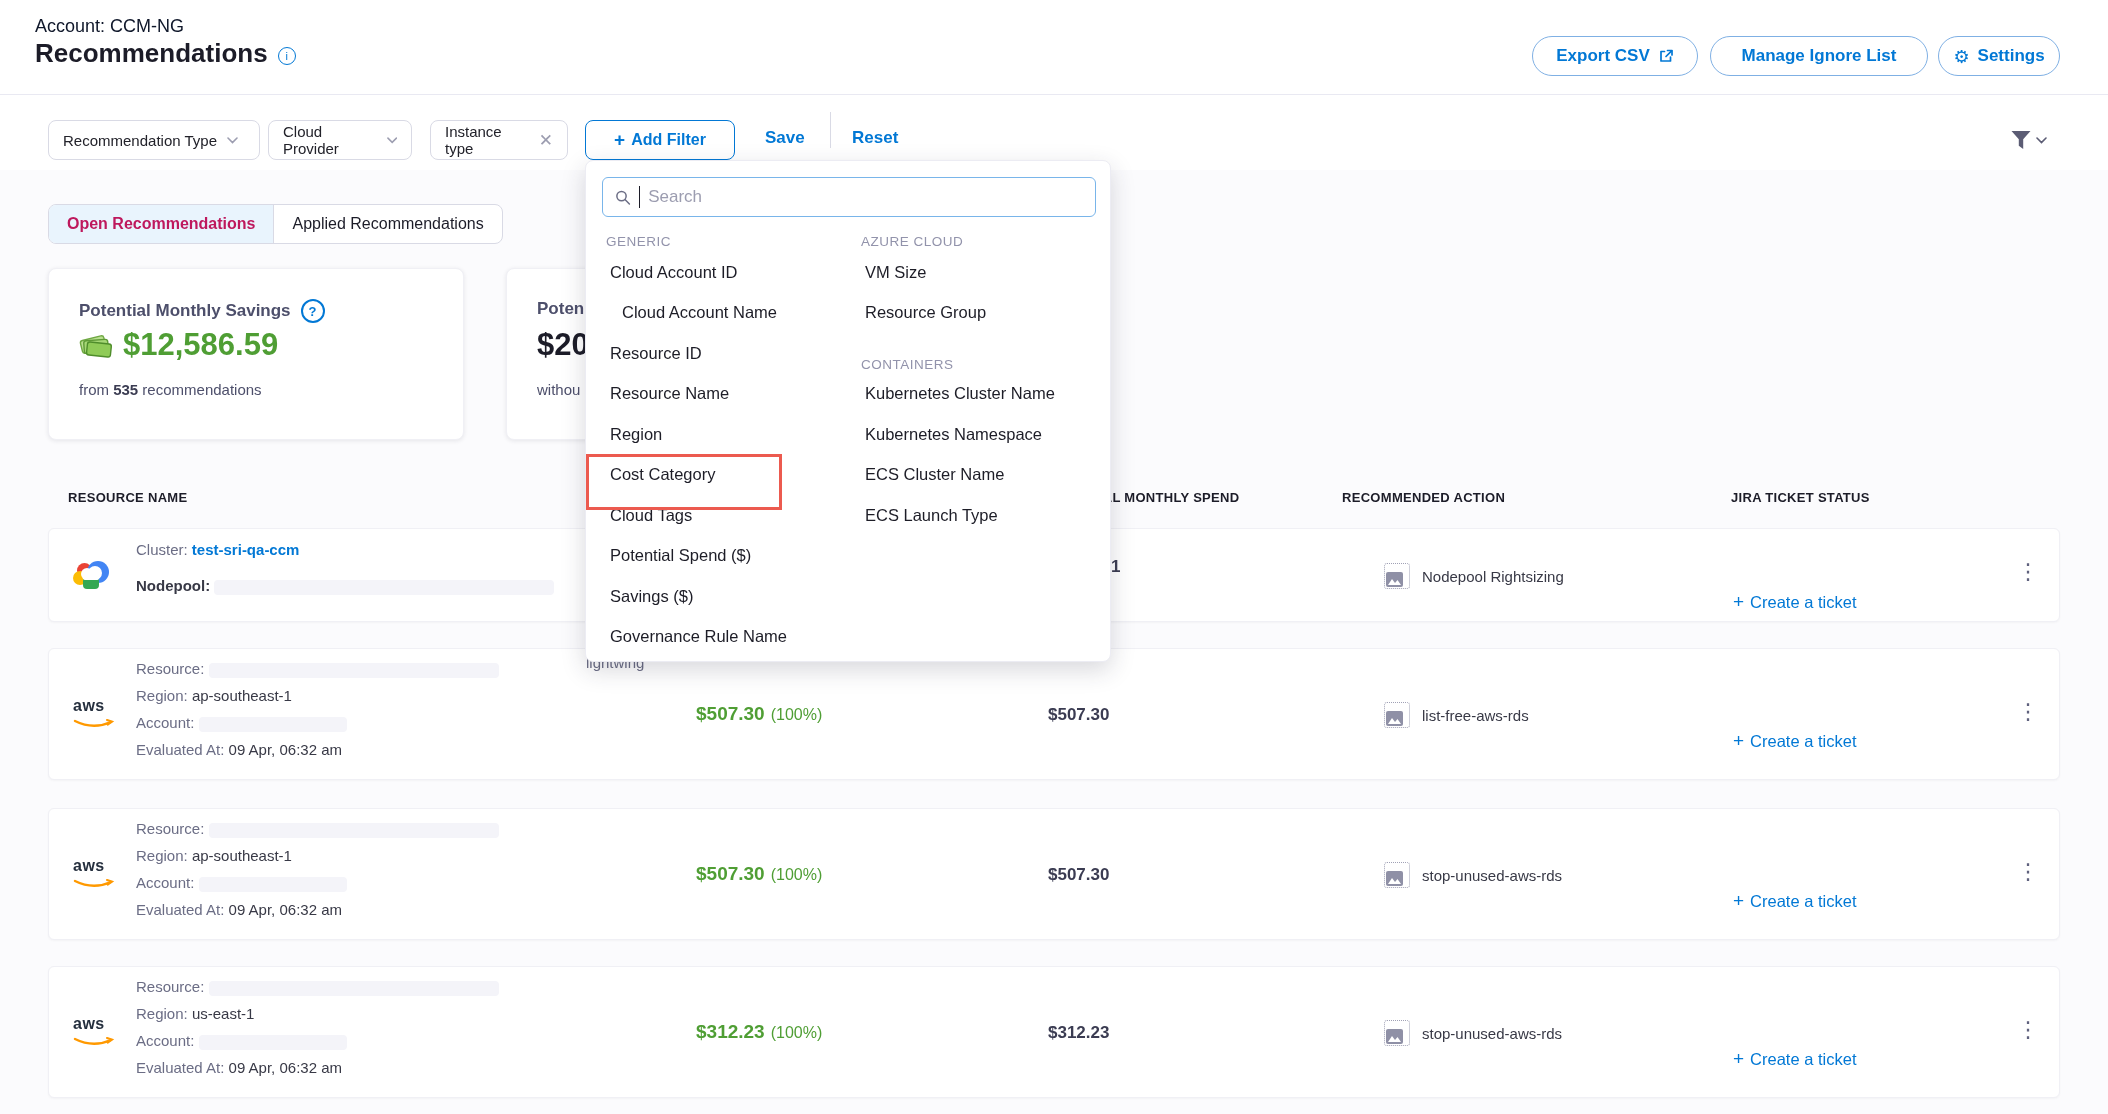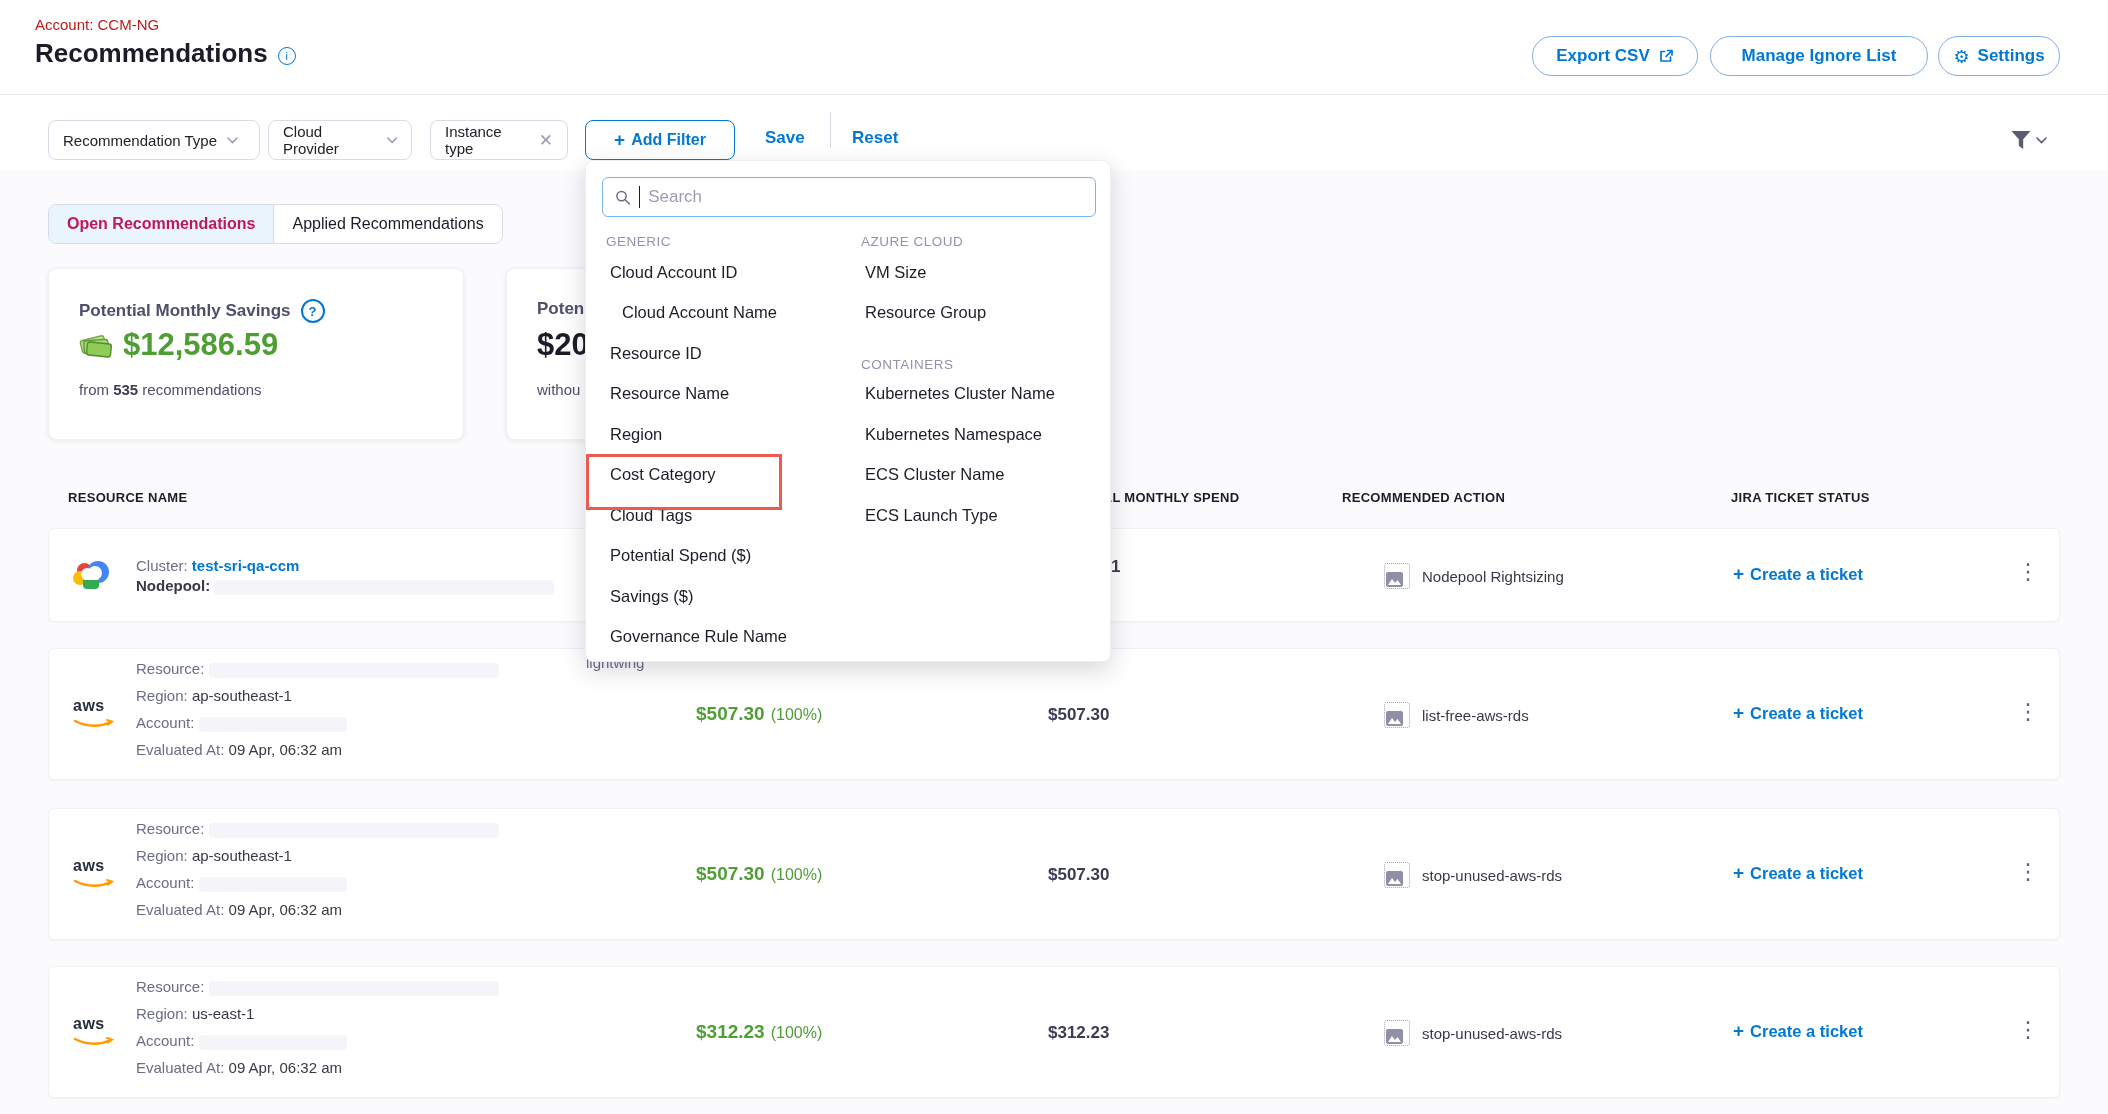--- a/index.html
+++ b/index.html
@@ -3,21 +3,21 @@
 <meta charset="utf-8">
 <style>
   * { margin:0; padding:0; box-sizing:border-box; }
   html,body { background:#ffffff; }
   body { font-family:"Liberation Sans", sans-serif; color:#1C1C28; }
   .canvas { position:relative; width:2108px; height:1114px; background:#ffffff; overflow:hidden; }
 
   .abs { position:absolute; }
 
   
-  .account-link { left:35px; top:16px; font-size:15px; color:#b91c1c; cursor:pointer; }
+  .account-link { left:35px; top:16px; font-size:18px; color:#0f172a; cursor:pointer; }
   .title-row { left:35px; top:38px; display:flex; align-items:center; gap:10px; }
   .page-title { font-size:26px; font-weight:bold; color:#1C1C28; }
   .info-circle { width:18px; height:18px; border:1.5px solid #0278D5; border-radius:50%;
     color:#0278D5; font-size:11px; display:flex; align-items:center; justify-content:center; margin-top:4px; }
   .hdr-divider { left:0; top:94px; width:2108px; height:1px; background:#E9E9F2; }
 
   .btn-outline-blue { position:absolute; top:36px; height:40px; border:1px solid #7FB0E4; border-radius:20px;
     background:#fff; color:#0278D5; font-weight:bold; font-size:17px; display:flex; align-items:center;
     justify-content:center; gap:8px; cursor:pointer; padding:0 18px; }
 
@@ -77,21 +77,21 @@
   .link-val { color:#0278D5; font-weight:bold; cursor:pointer; }
   .boldlbl { color:#383946; font-weight:bold;text-align:center; }
   .redacted { display:inline-block; background:#F4F4F9; border-radius:4px; height:15px; vertical-align:middle; }
   .savings { position:absolute; left:647px; font-size:19px; font-weight:bold; color:#4F9E34; white-space:nowrap; }
   .savings .pct { font-size:16px; font-weight:normal; margin-left:6px; }
   .total-spend { position:absolute; left:999px; font-size:17px; font-weight:bold; color:#3B3C52; }
   .action { position:absolute; left:1335px; display:flex; align-items:center; gap:12px; }
   .action-label { font-size:15px; color:#383946; }
   .img-ph { width:26px; height:26px; border:1.5px dotted #A0A1B5; border-radius:3px; position:relative; background:#fff; }
   .img-ph .fill { position:absolute; left:1px; bottom:1px; width:17px; height:15px; background:#8F90A6; border-radius:2px; }
-  .create-ticket { position:absolute; left:1684px; color:#0278D5; font-weight:bold; font-size:16.5px; cursor:pointer; white-space:nowrap; }
+  .create-ticket { position:absolute; left:1684px; color:#0278D5; font-weight:normal; font-size:16.5px; cursor:pointer; white-space:nowrap;margin-top:28px; }
   .create-ticket .plus { font-size:19px; margin-right:6px; }
   .kebab { position:absolute; left:1968px; font-size:22px; color:#5F617D; cursor:pointer; line-height:1; }
 
   .provider-icon { position:absolute; left:24px; }
 
   
   .gcp { width:36px; height:30px; position:relative; }
   .gcp i { position:absolute; border-radius:50%; }
   
   .aws-text { font-weight:bold; font-size:16px; color:#252F3E; letter-spacing:0.5px; }
@@ -201,21 +201,21 @@
   <div class="row-card" style="top:528px; height:94px;">
     <div class="provider-icon gcp" style="top:32px;">
       <i style="left:4px;top:2px;width:15px;height:15px;background:#EA4335;"></i>
       <i style="left:14px;top:0;width:22px;height:22px;background:#4285F4;"></i>
       <i style="left:0;top:10px;width:14px;height:14px;background:#FBBC05;"></i>
       <i style="left:10px;top:16px;width:16px;height:12px;background:#34A853;border-radius:4px;"></i>
       <i style="left:8px;top:7px;width:12px;height:12px;background:#fff;"></i>
       <i style="left:15px;top:5px;width:14px;height:14px;background:#fff;"></i>
       <i style="left:10px;top:12px;width:16px;height:7px;background:#fff;border-radius:2px;"></i>
     </div>
-    <div class="detail-line" style="top:28px;">
+    <div class="detail-line" style="top:12px;">
       <span class="lbl">Cluster: </span><span class="link-val">test-sri-qa-ccm</span>
     </div>
     <div class="detail-line" style="top:48px;">
       <span class="boldlbl">Nodepool: </span><span class="redacted" style="width:340px;"></span>
     </div>
     <div class="frag" style="left:1062px; top:28px; font-size:17px; font-weight:bold; color:#3B3C52;">1</div>
     <div class="action" style="top:34px;">
       <span class="img-ph">
           <span class="fill"></span>
           <svg style="position:absolute;left:3px;bottom:3px;" width="13" height="9" viewBox="0 0 13 9">

